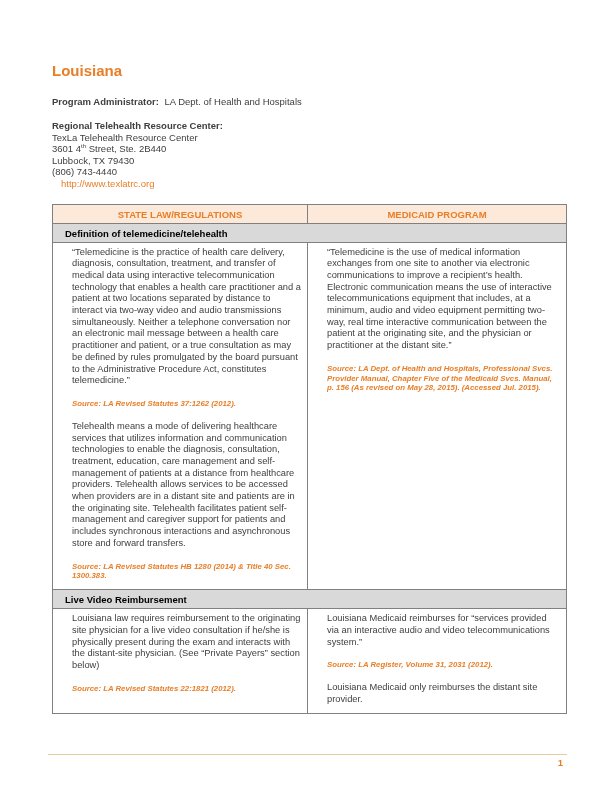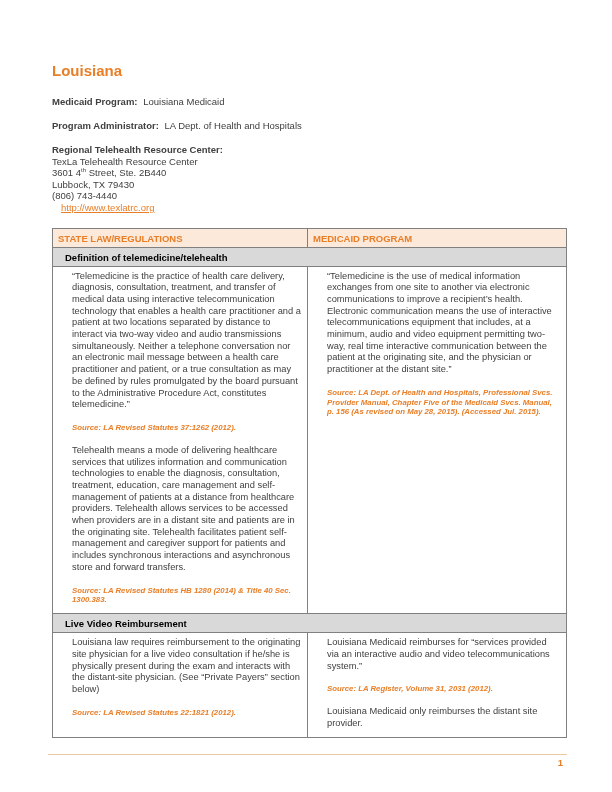--- a/index.html
+++ b/index.html
@@ -16,29 +16,29 @@
     font-size:15px;font-weight:bold;color:#E87E27;
     margin:0 0 17px 0;letter-spacing:0;
   }
   .field{font-size:9.5px;line-height:12px;margin:0 0 12px 0;}
   .field .label{font-weight:bold;}
   .field .value{margin-left:3px;}
   .rtrc{font-size:9.5px;line-height:11.6px;margin:0;}
   .rtrc .label{font-weight:bold;}
   .rtrc div{margin:0;}
   .rtrc sup{font-size:6px;line-height:0;}
-  .link{color:#E87E27;text-decoration:underline;cursor:pointer;padding-left:9px;}
+  .link{color:#E87E27;cursor:pointer;padding-left:9px;}
   table.law-table{
     border-collapse:collapse;table-layout:fixed;
     width:514px;margin-top:14px;
   }
   .law-table th,.law-table td{border:1px solid #808080;vertical-align:top;}
   .law-table th{
     background:#FDE9D9;color:#E87E27;
-    font-size:9.5px;font-weight:bold;text-align:left;
+    font-size:9.5px;font-weight:bold;text-align:center;
     padding:4px 5px 3px 5px;
   }
   .law-table td.section{
     background:#D9D9D9;color:#000000;
     font-size:9.5px;font-weight:bold;
     padding:4px 5px 3px 12px;
   }
   .law-table td.cell{
     padding:4px 6px 8px 19px;
     font-size:9.3px;line-height:11.7px;color:#404040;
@@ -61,24 +61,20 @@
   }
 </style>
 </head>
 <body>
 
 <div class="sheet">
   <div class="content">
 
     <h1 class="page-title">Louisiana</h1>
 
-    <p class="field">
-      <span class="label">Medicaid Program:</span>
-      <span class="value">Louisiana Medicaid</span>
-    </p>
 
     <p class="field">
       <span class="label">Program Administrator:</span>
       <span class="value">LA Dept. of Health and Hospitals</span>
     </p>
 
     <div class="rtrc">
       <div class="label">Regional Telehealth Resource Center:</div>
       <div>TexLa Telehealth Resource Center</div>
       <div><span>3601 4</span><sup>th</sup><span> Street, Ste. 2B440</span></div>

